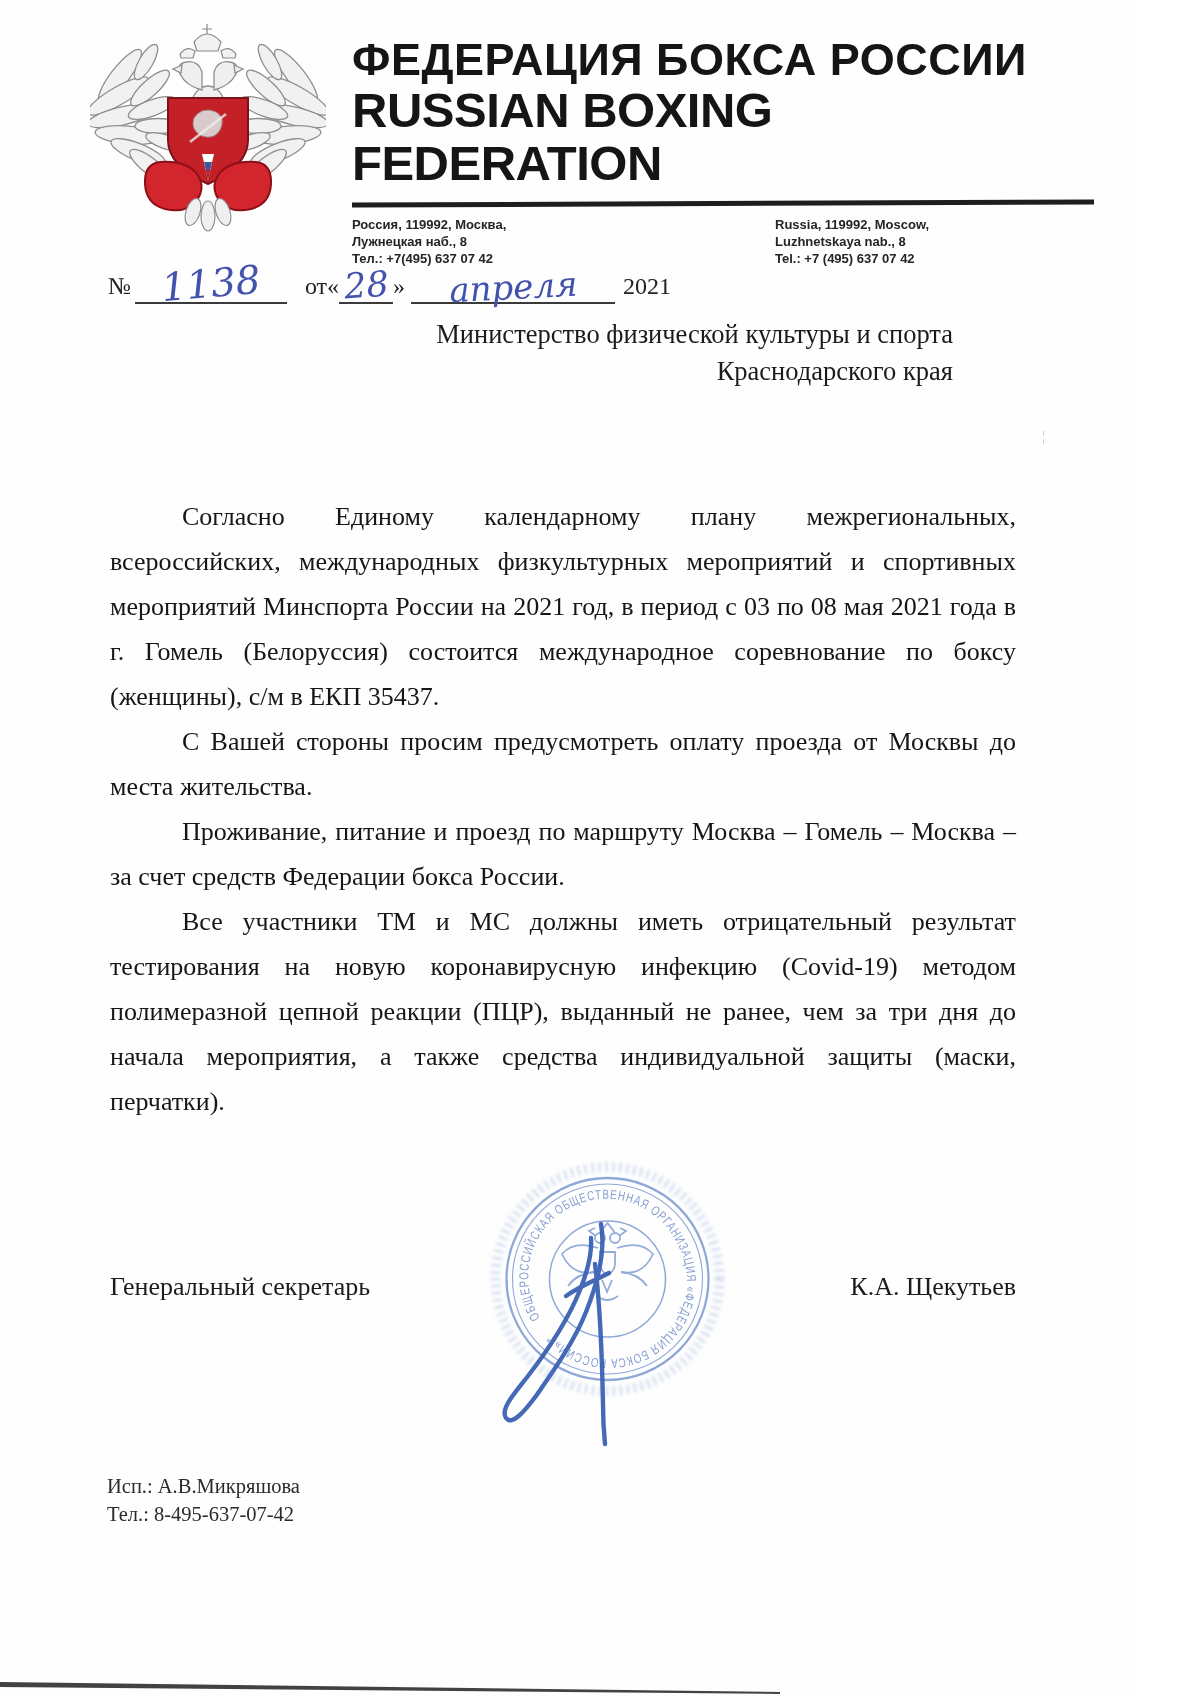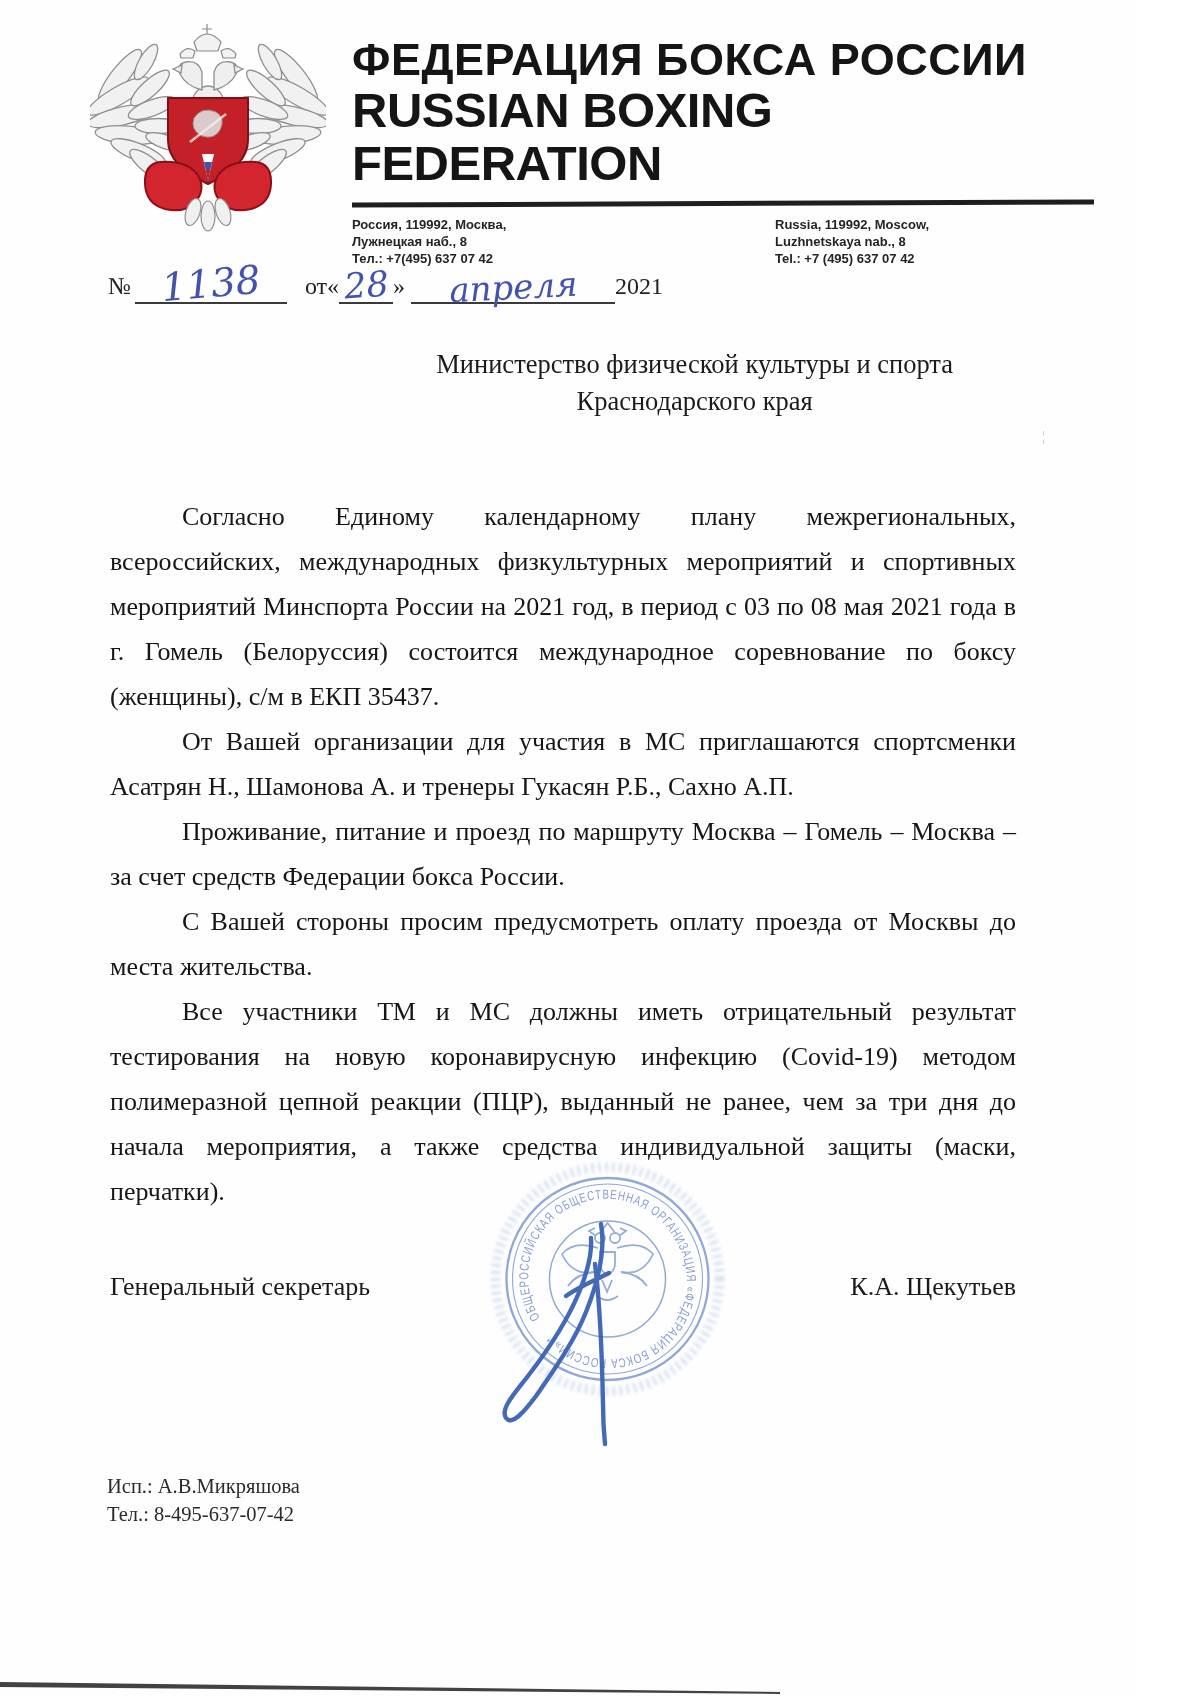--- a/index.html
+++ b/index.html
@@ -40,34 +40,34 @@
     position:absolute; left:108px; top:244px; height:60px;
     display:flex; align-items:flex-end;
     font-size:24px; color:#222;
   }
   .ref-print { padding-bottom:4px; }
   .blank { border-bottom:2px solid #3a3a3a; text-align:center; position:relative; }
   .blank-number { width:152px; margin-left:4px; }
   .blank-day { width:54px; }
   .blank-month { width:204px; margin-left:6px; }
   .ref-ot { margin-left:18px; }
-  .ref-year { }
+  .ref-year { margin-left:8px; }
   .hand {
     font-family:"DejaVu Serif", serif;
     font-style:italic; color:#4353ad; display:inline-block;
     white-space:nowrap;
   }
   .hw-number { font-size:39px; transform:rotate(-5deg) translateY(4px); }
   .hw-day { font-size:35px; transform:rotate(-4deg) translateY(3px); }
   .hw-month { font-size:34px; transform:rotate(-3deg) translateY(5px); }
 
   
   .recipient {
-    position:absolute; right:183px; top:346px;
-    text-align:center; font-size:26.5px; line-height:37px; color:#1b1b1b;
+    position:absolute; right:183px; top:316px;
+    text-align:right; font-size:26.5px; line-height:37px; color:#1b1b1b;
   }
 
   
   .body-text {
     position:absolute; left:110px; top:494px; width:906px;
     font-size:26px; line-height:45px; text-align:justify; color:#161616;
   }
   .para { text-indent:72px; }
 
   
@@ -184,23 +184,22 @@
     <span class="ref-print ref-year">2021</span>
   </div>
 
   <div class="recipient">
     <div>Министерство физической культуры и спорта</div>
     <div>Краснодарского края</div>
   </div>
 
   <div class="body-text">
     <p class="para">Согласно Единому календарному плану межрегиональных, всероссийских, международных физкультурных мероприятий и спортивных мероприятий Минспорта России на 2021 год, в период с 03 по 08 мая 2021 года в г. Гомель (Белоруссия) состоится международное соревнование по боксу (женщины), с/м в ЕКП 35437.</p>
-    <p class="para">От Вашей организации для участия в МС приглашаются спортсменки Асатрян Н., Шамонова А. и тренеры Гукасян Р.Б., Сахно А.П.</p>
+    <p class="para">С Вашей стороны просим предусмотреть оплату проезда от Москвы до места жительства.</p>
     <p class="para">Проживание, питание и проезд по маршруту Москва – Гомель – Москва – за счет средств Федерации бокса России.</p>
-    <p class="para">С Вашей стороны просим предусмотреть оплату проезда от Москвы до места жительства.</p>
     <p class="para">Все участники ТМ и МС должны иметь отрицательный результат тестирования на новую коронавирусную инфекцию (Covid-19) методом полимеразной цепной реакции (ПЦР), выданный не ранее, чем за три дня до начала мероприятия, а также средства индивидуальной защиты (маски, перчатки).</p>
   </div>
 
   <div class="sig-row">
     <span>Генеральный секретарь</span>
     <span>К.А. Щекутьев</span>
   </div>
 
   <svg class="stamp" viewBox="0 0 315 335" aria-hidden="true">
     <defs>

